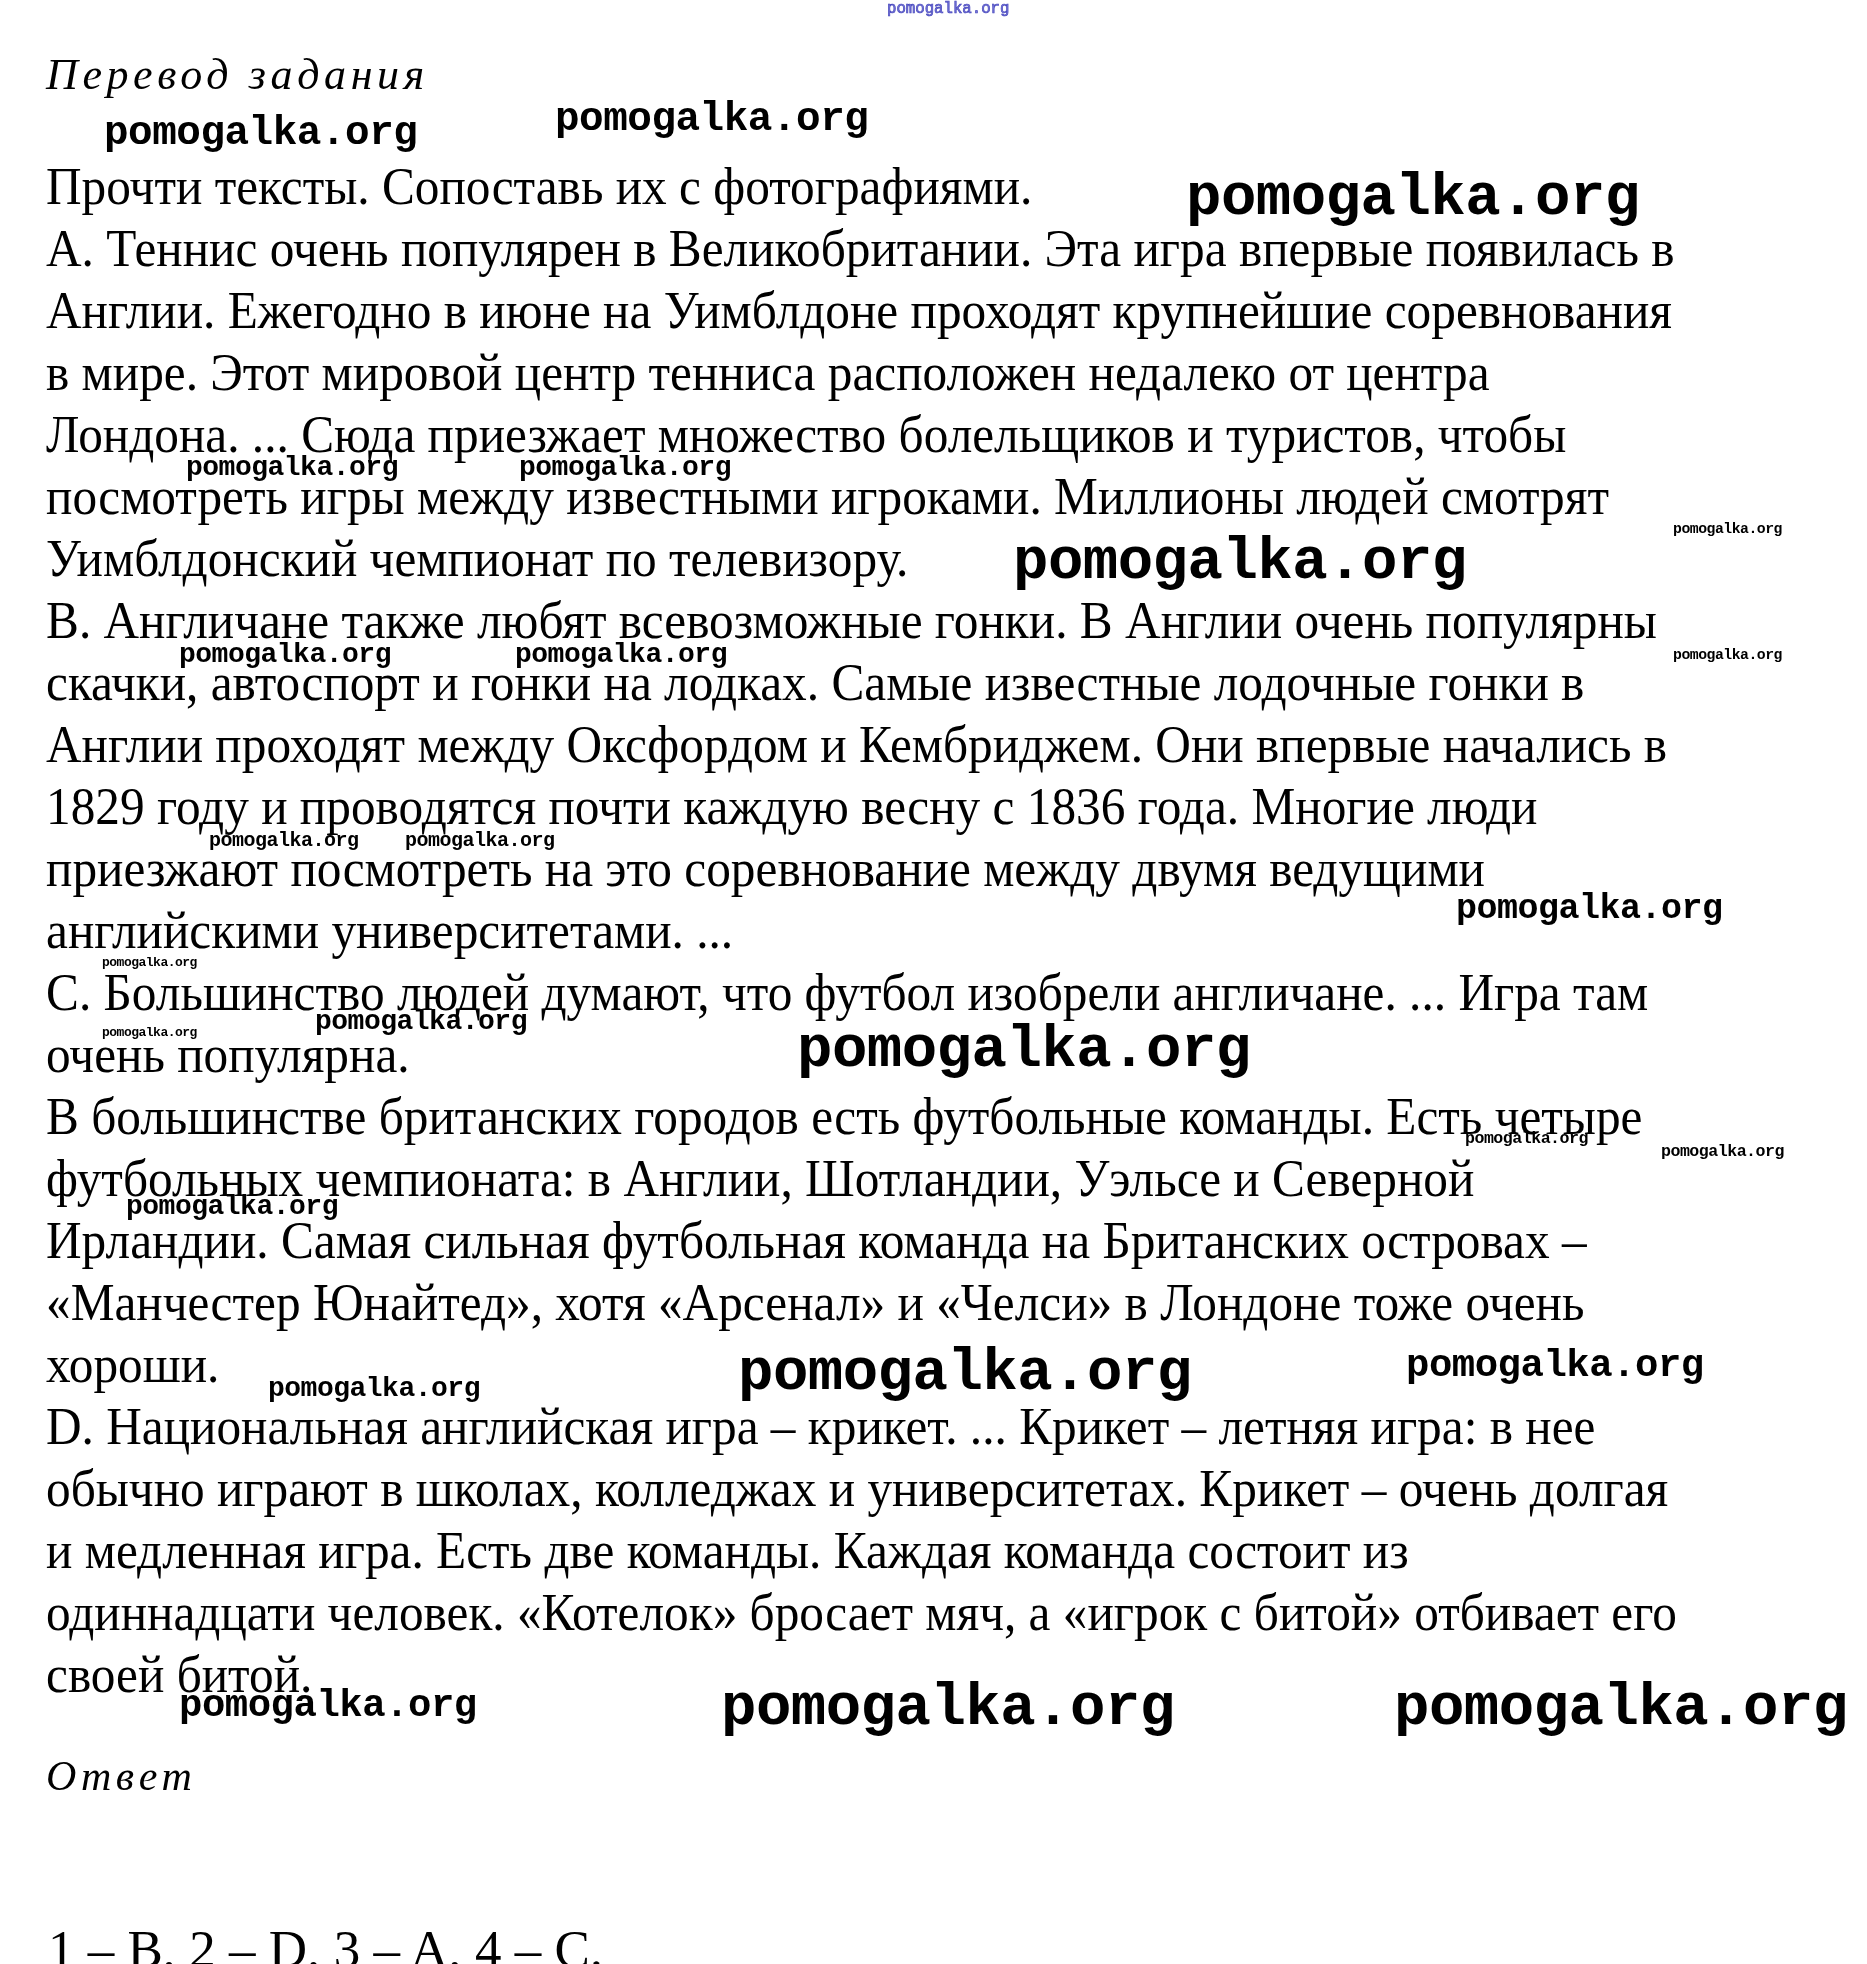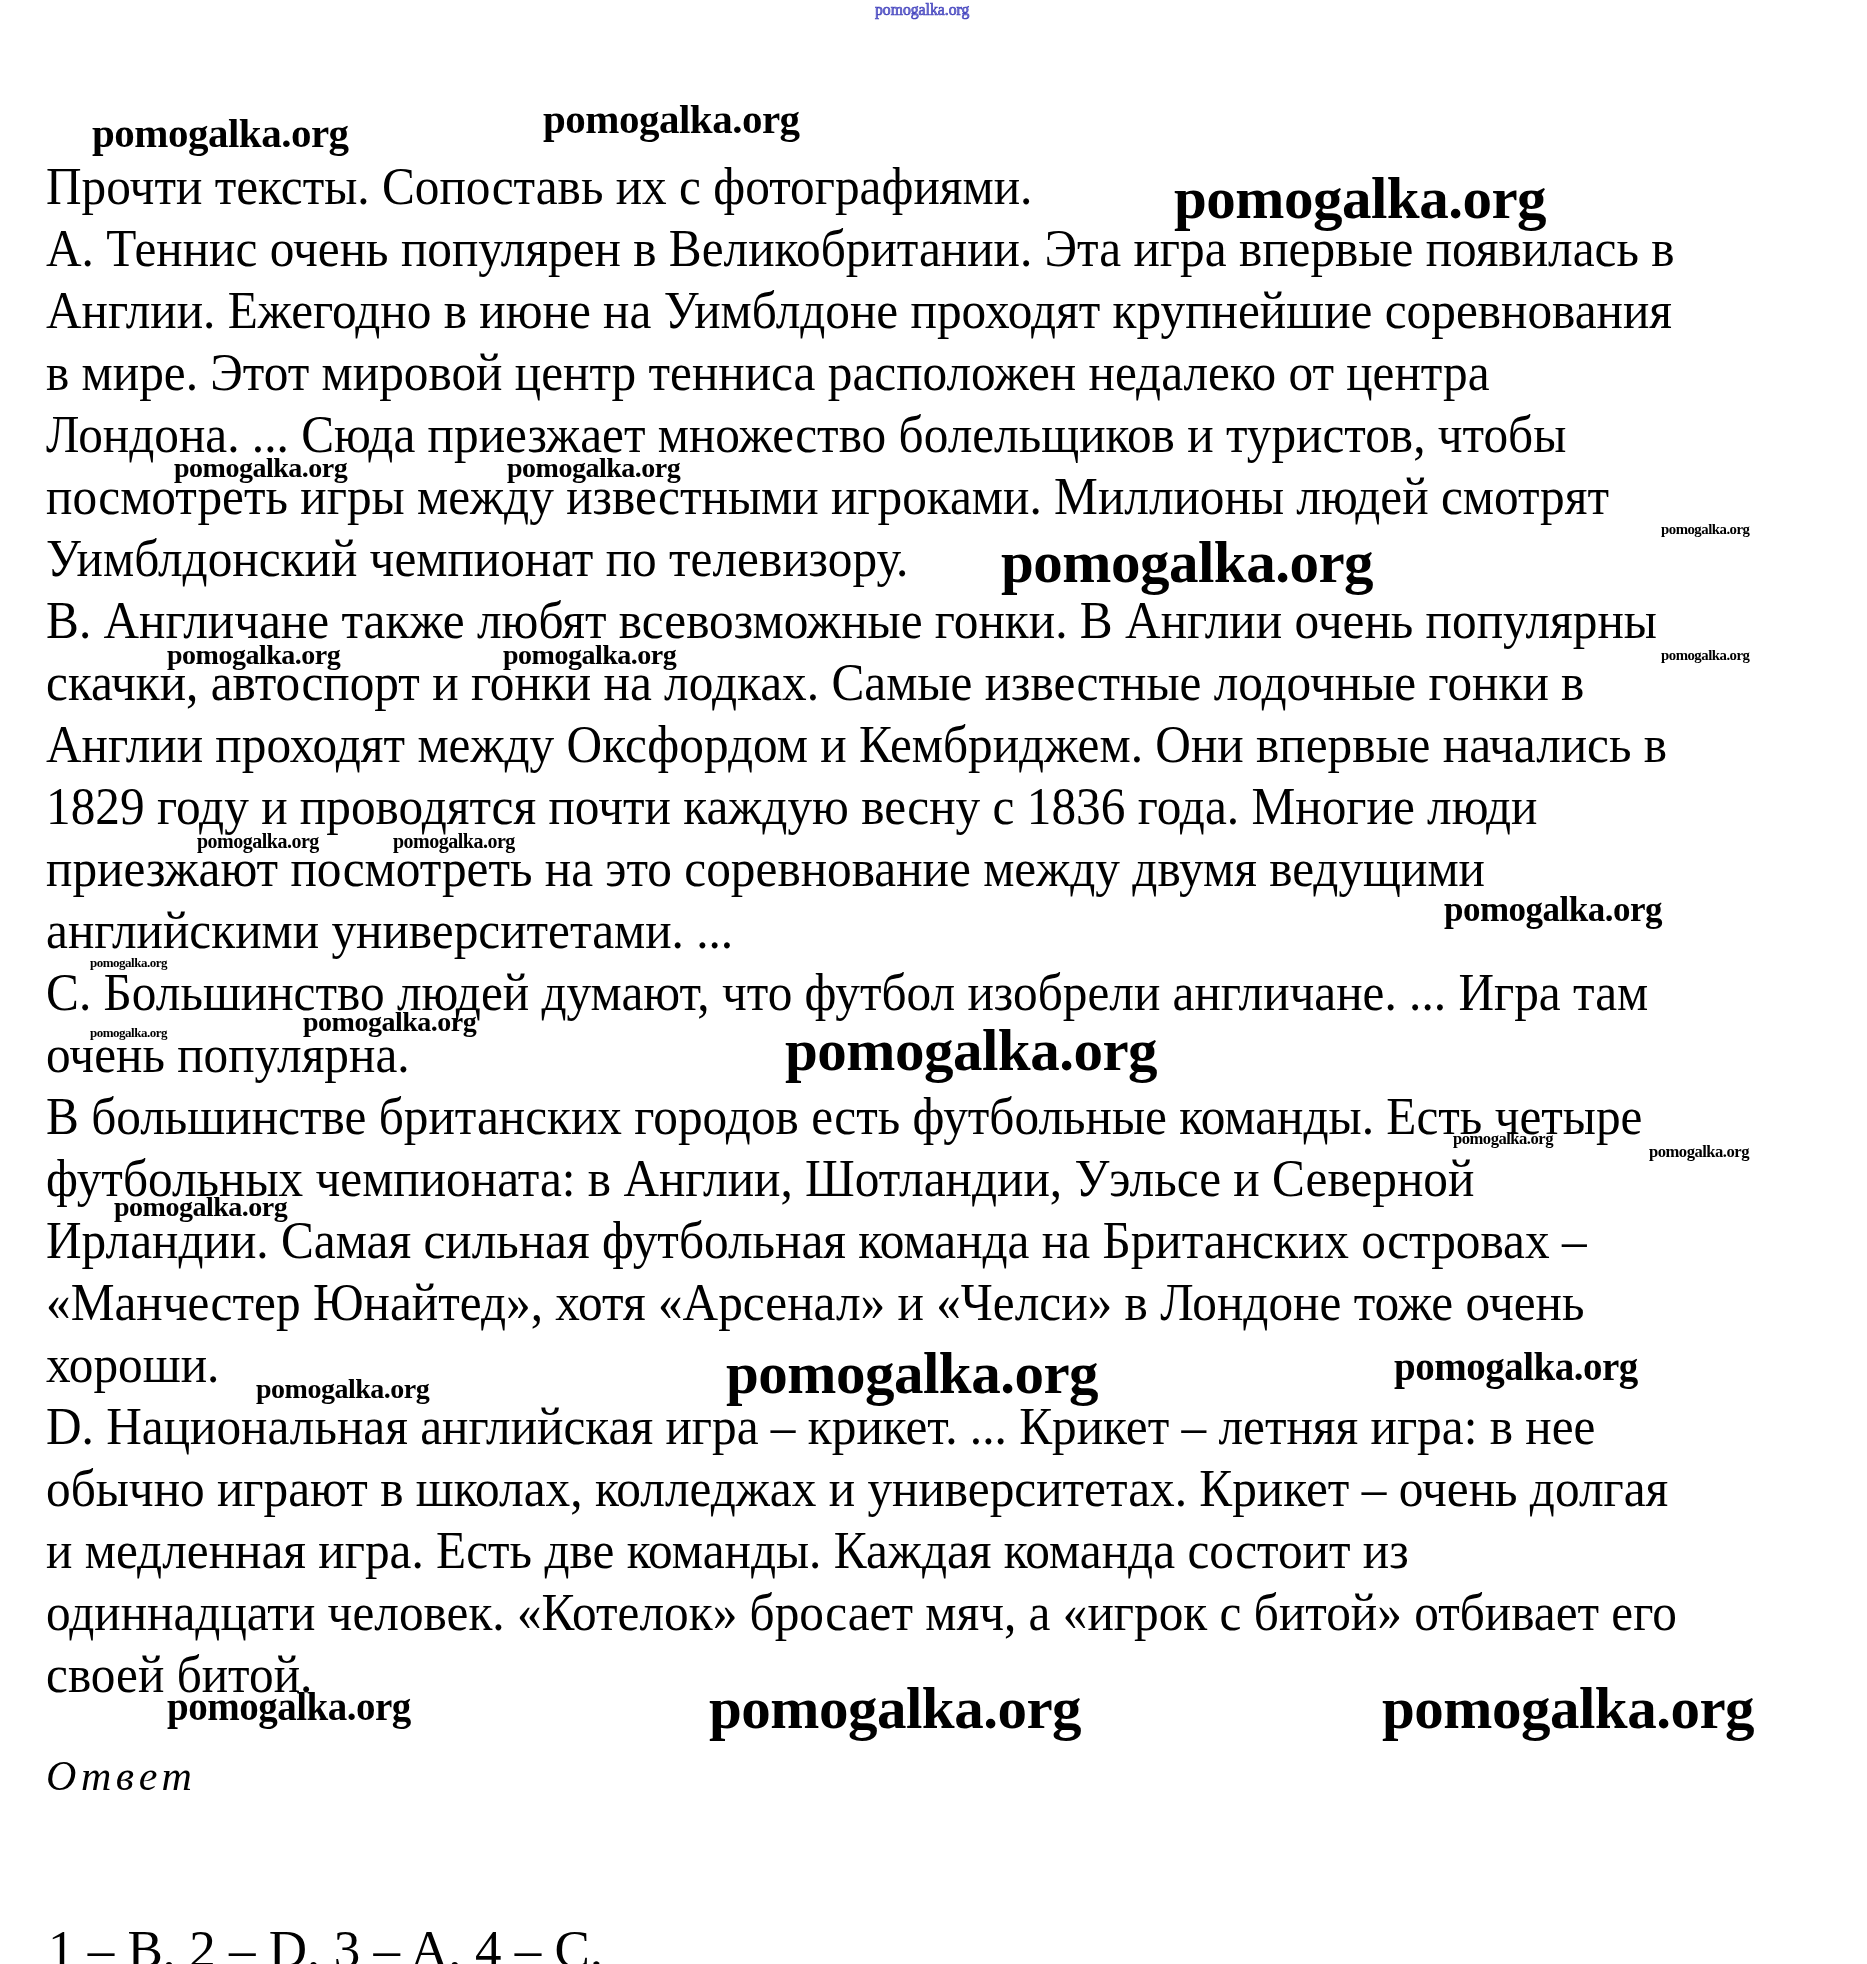--- a/index.html
+++ b/index.html
@@ -52,39 +52,41 @@
     left: 48px;
     top: 1920px;
     font-family: "Liberation Serif", serif;
     font-size: 53px;
     line-height: 1.1;
     white-space: nowrap;
   }
   .wm-layer { position: absolute; inset: 0; pointer-events: none; }
   .wm {
     position: absolute;
-    font-family: Liberation Serif, serif;
+    font-family: Liberation Mono, monospace;
     font-weight: 700;
     line-height: 1;
     letter-spacing: -0.5px;
     color: #000000;
     white-space: nowrap;
+    margin-left: 12px;
   }
   .wm.blue {
     color: #7a7ad8;
     -webkit-text-stroke: 0.7px #4646bd;
     font-weight: 400;
     letter-spacing: 0;
   }
 </style>
 </head>
 <body>
 
 <div class="page">
 
+  <div class="doc-heading">Перевод задания</div>
 
   <div class="body-text">Прочти тексты. Сопоставь их с фотографиями.
 А. Теннис очень популярен в Великобритании. Эта игра впервые появилась в
 Англии. Ежегодно в июне на Уимблдоне проходят крупнейшие соревнования
 в мире. Этот мировой центр тенниса расположен недалеко от центра
 Лондона. ... Сюда приезжает множество болельщиков и туристов, чтобы
 посмотреть игры между известными игроками. Миллионы людей смотрят
 Уимблдонский чемпионат по телевизору.
 В. Англичане также любят всевозможные гонки. В Англии очень популярны
 скачки, автоспорт и гонки на лодках. Самые известные лодочные гонки в

